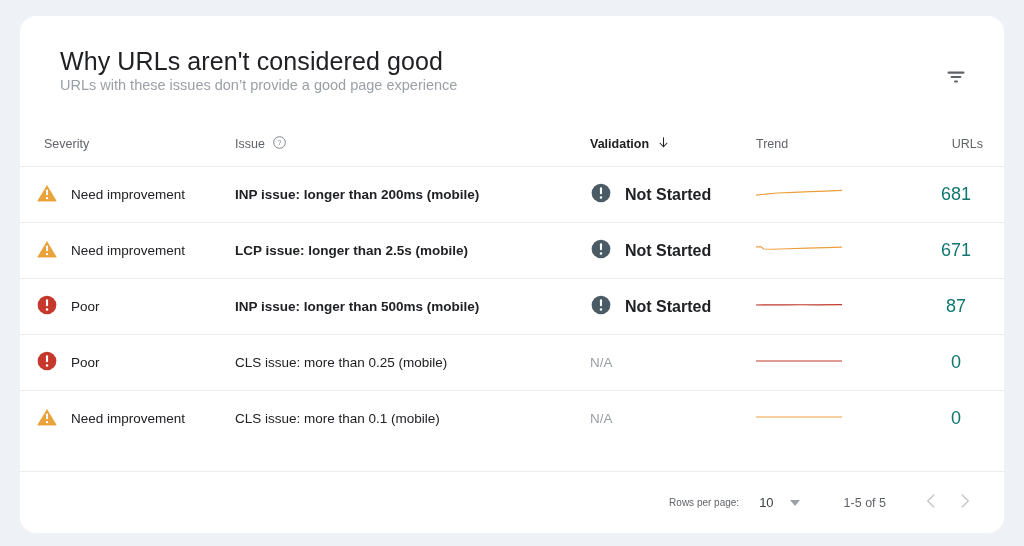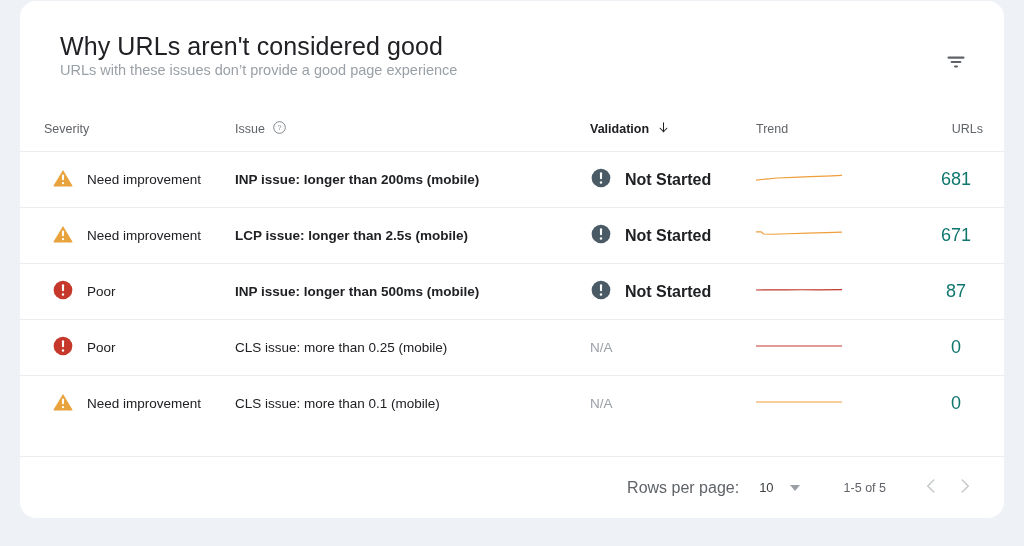--- a/index.html
+++ b/index.html
@@ -11,21 +11,21 @@
     height: 546px;
     background: #eef1f6;
     font-family: "Liberation Sans", sans-serif;
     -webkit-font-smoothing: antialiased;
     overflow: hidden;
   }
 
   .card {
     position: absolute;
     left: 20px;
-    top: 1px;
+    top: 16px;
     width: 984px;
     height: 517px;
     background: #ffffff;
     border-radius: 16px;
     box-sizing: border-box;
     overflow: hidden;
   }
 
   
   .card-header {
@@ -99,21 +99,21 @@
   tbody tr {
     border-top: 1px solid #ebecee;
     height: 56px;
   }
   tbody td { font-size: 13.5px; color: #202124; }
 
   .severity-cell {
     display: flex;
     align-items: center;
     gap: 13px;
-    padding-left: 32px;
+    padding-left: 16px;
   }
   .severity-label { font-size: 13.5px; color: #202124; white-space: nowrap; }
 
   .issue-text { font-size: 13.5px; color: #202124; white-space: nowrap; }
   .issue-text.bold { font-weight: 700; }
 
   .validation-cell {
     display: flex;
     align-items: center;
     gap: 13px;
@@ -135,21 +135,21 @@
     bottom: 0;
     height: 62px;
     border-top: 1px solid #ebecee;
     display: flex;
     align-items: center;
     justify-content: flex-end;
     padding-right: 22px;
     box-sizing: border-box;
   }
   .rows-label {
-    font-size: 16px;
+    font-size: 10px;
     color: #5f6368;
     margin-right: 20px;
   }
   .rows-select {
     display: flex;
     align-items: center;
     gap: 16px;
     cursor: pointer;
     margin-right: 44px;
   }

